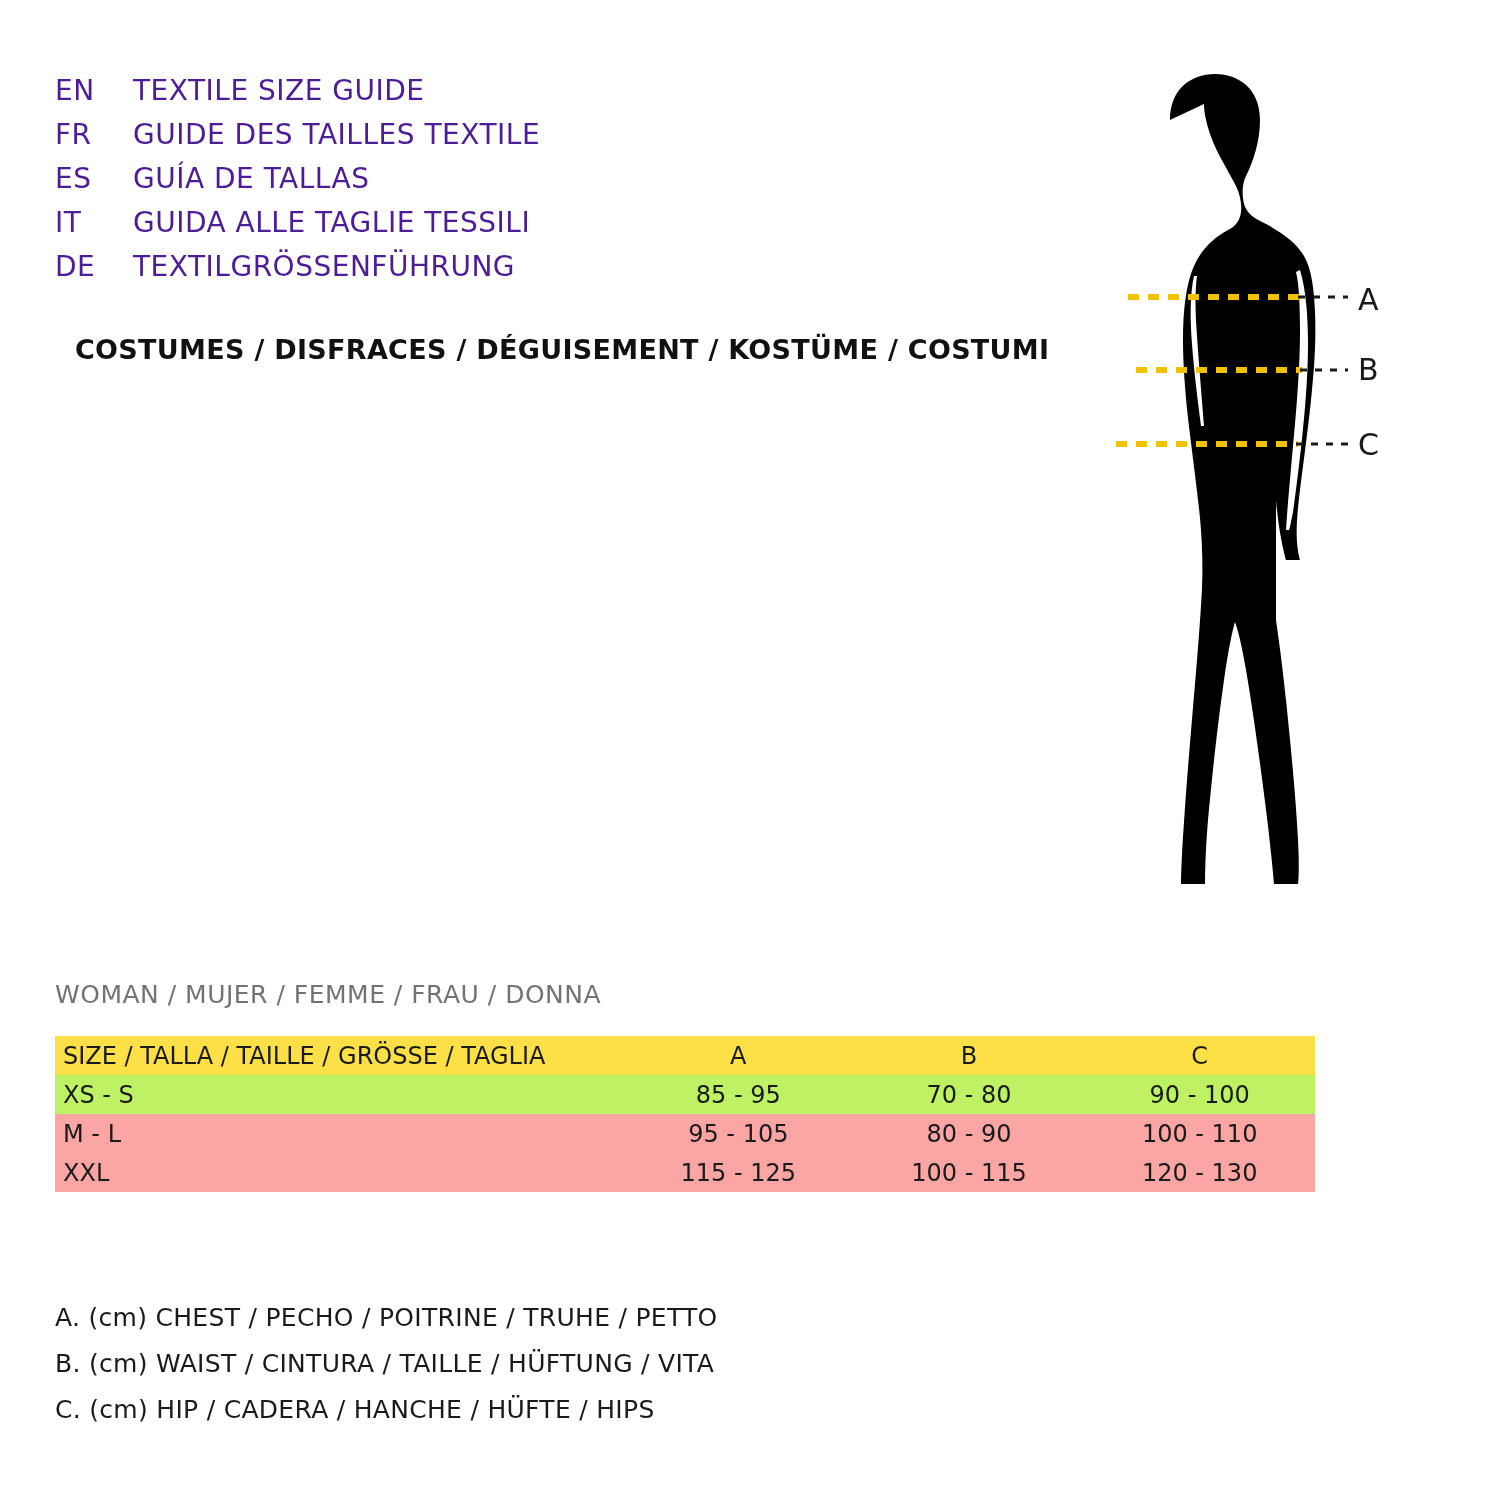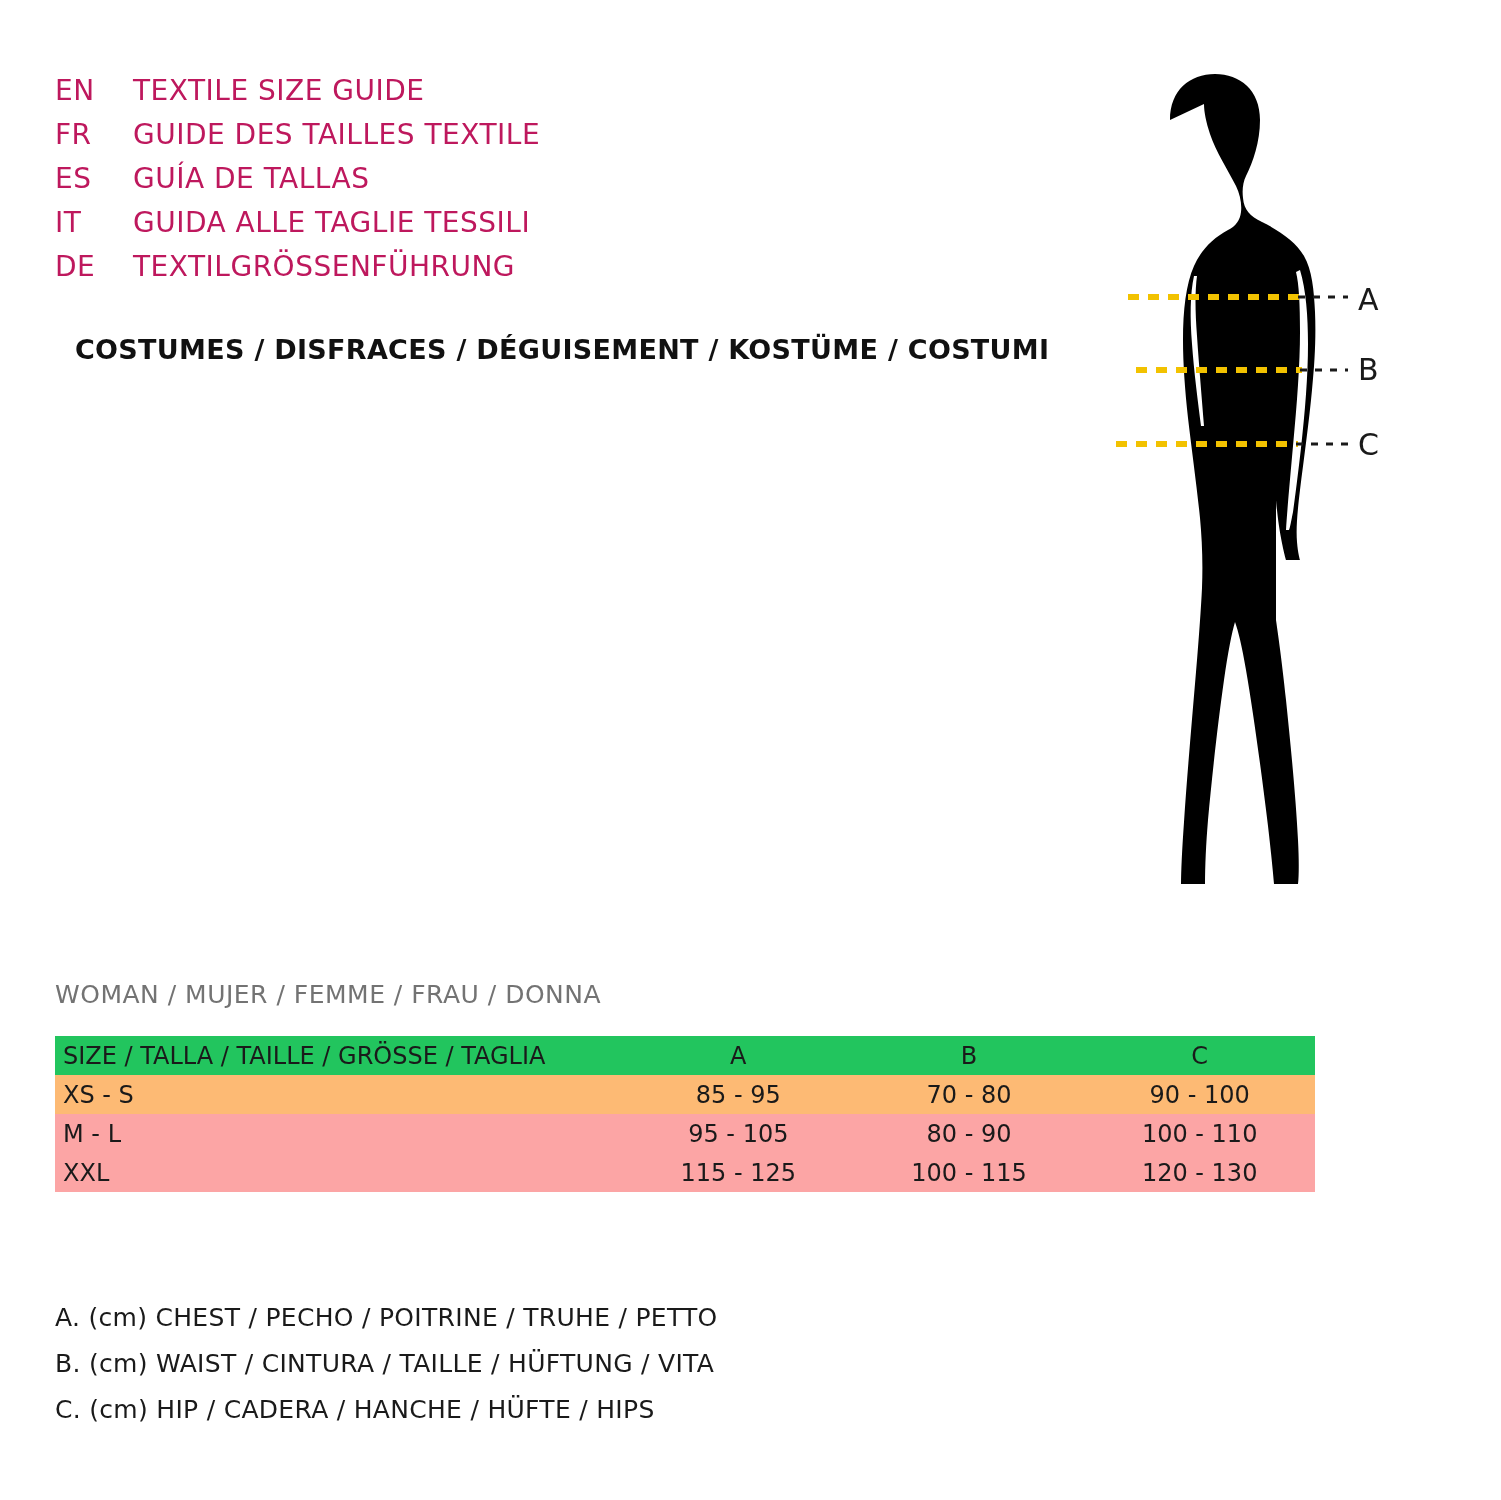--- a/index.html
+++ b/index.html
@@ -22,21 +22,21 @@
     left: 55px;
     top: 74px;
     width: 760px;
   }
   .lang-row {
     display: flex;
     align-items: baseline;
     height: 44px;
     font-size: 28px;
     letter-spacing: 0.5px;
-    color: #be185d;
+    color: #4c1d95;
   }
   .lang-code {
     width: 78px;
     flex: 0 0 78px;
   }
   .lang-text {
     flex: 1 1 auto;
   }
 
   .subtitle {
@@ -99,24 +99,24 @@
     text-align: center;
     vertical-align: middle;
   }
   table.size-table th.first,
   table.size-table td.first {
     text-align: left;
     padding-left: 8px;
     width: 560px;
   }
   table.size-table thead tr {
-    background: #22c55e;
+    background: #fde047;
   }
   table.size-table tbody tr.odd {
-    background: #fdba74;
+    background: #bef264;
   }
   table.size-table tbody tr.even {
     background: #fca5a5;
   }
 
   
   .legend {
     position: absolute;
     left: 55px;
     top: 1295px;

